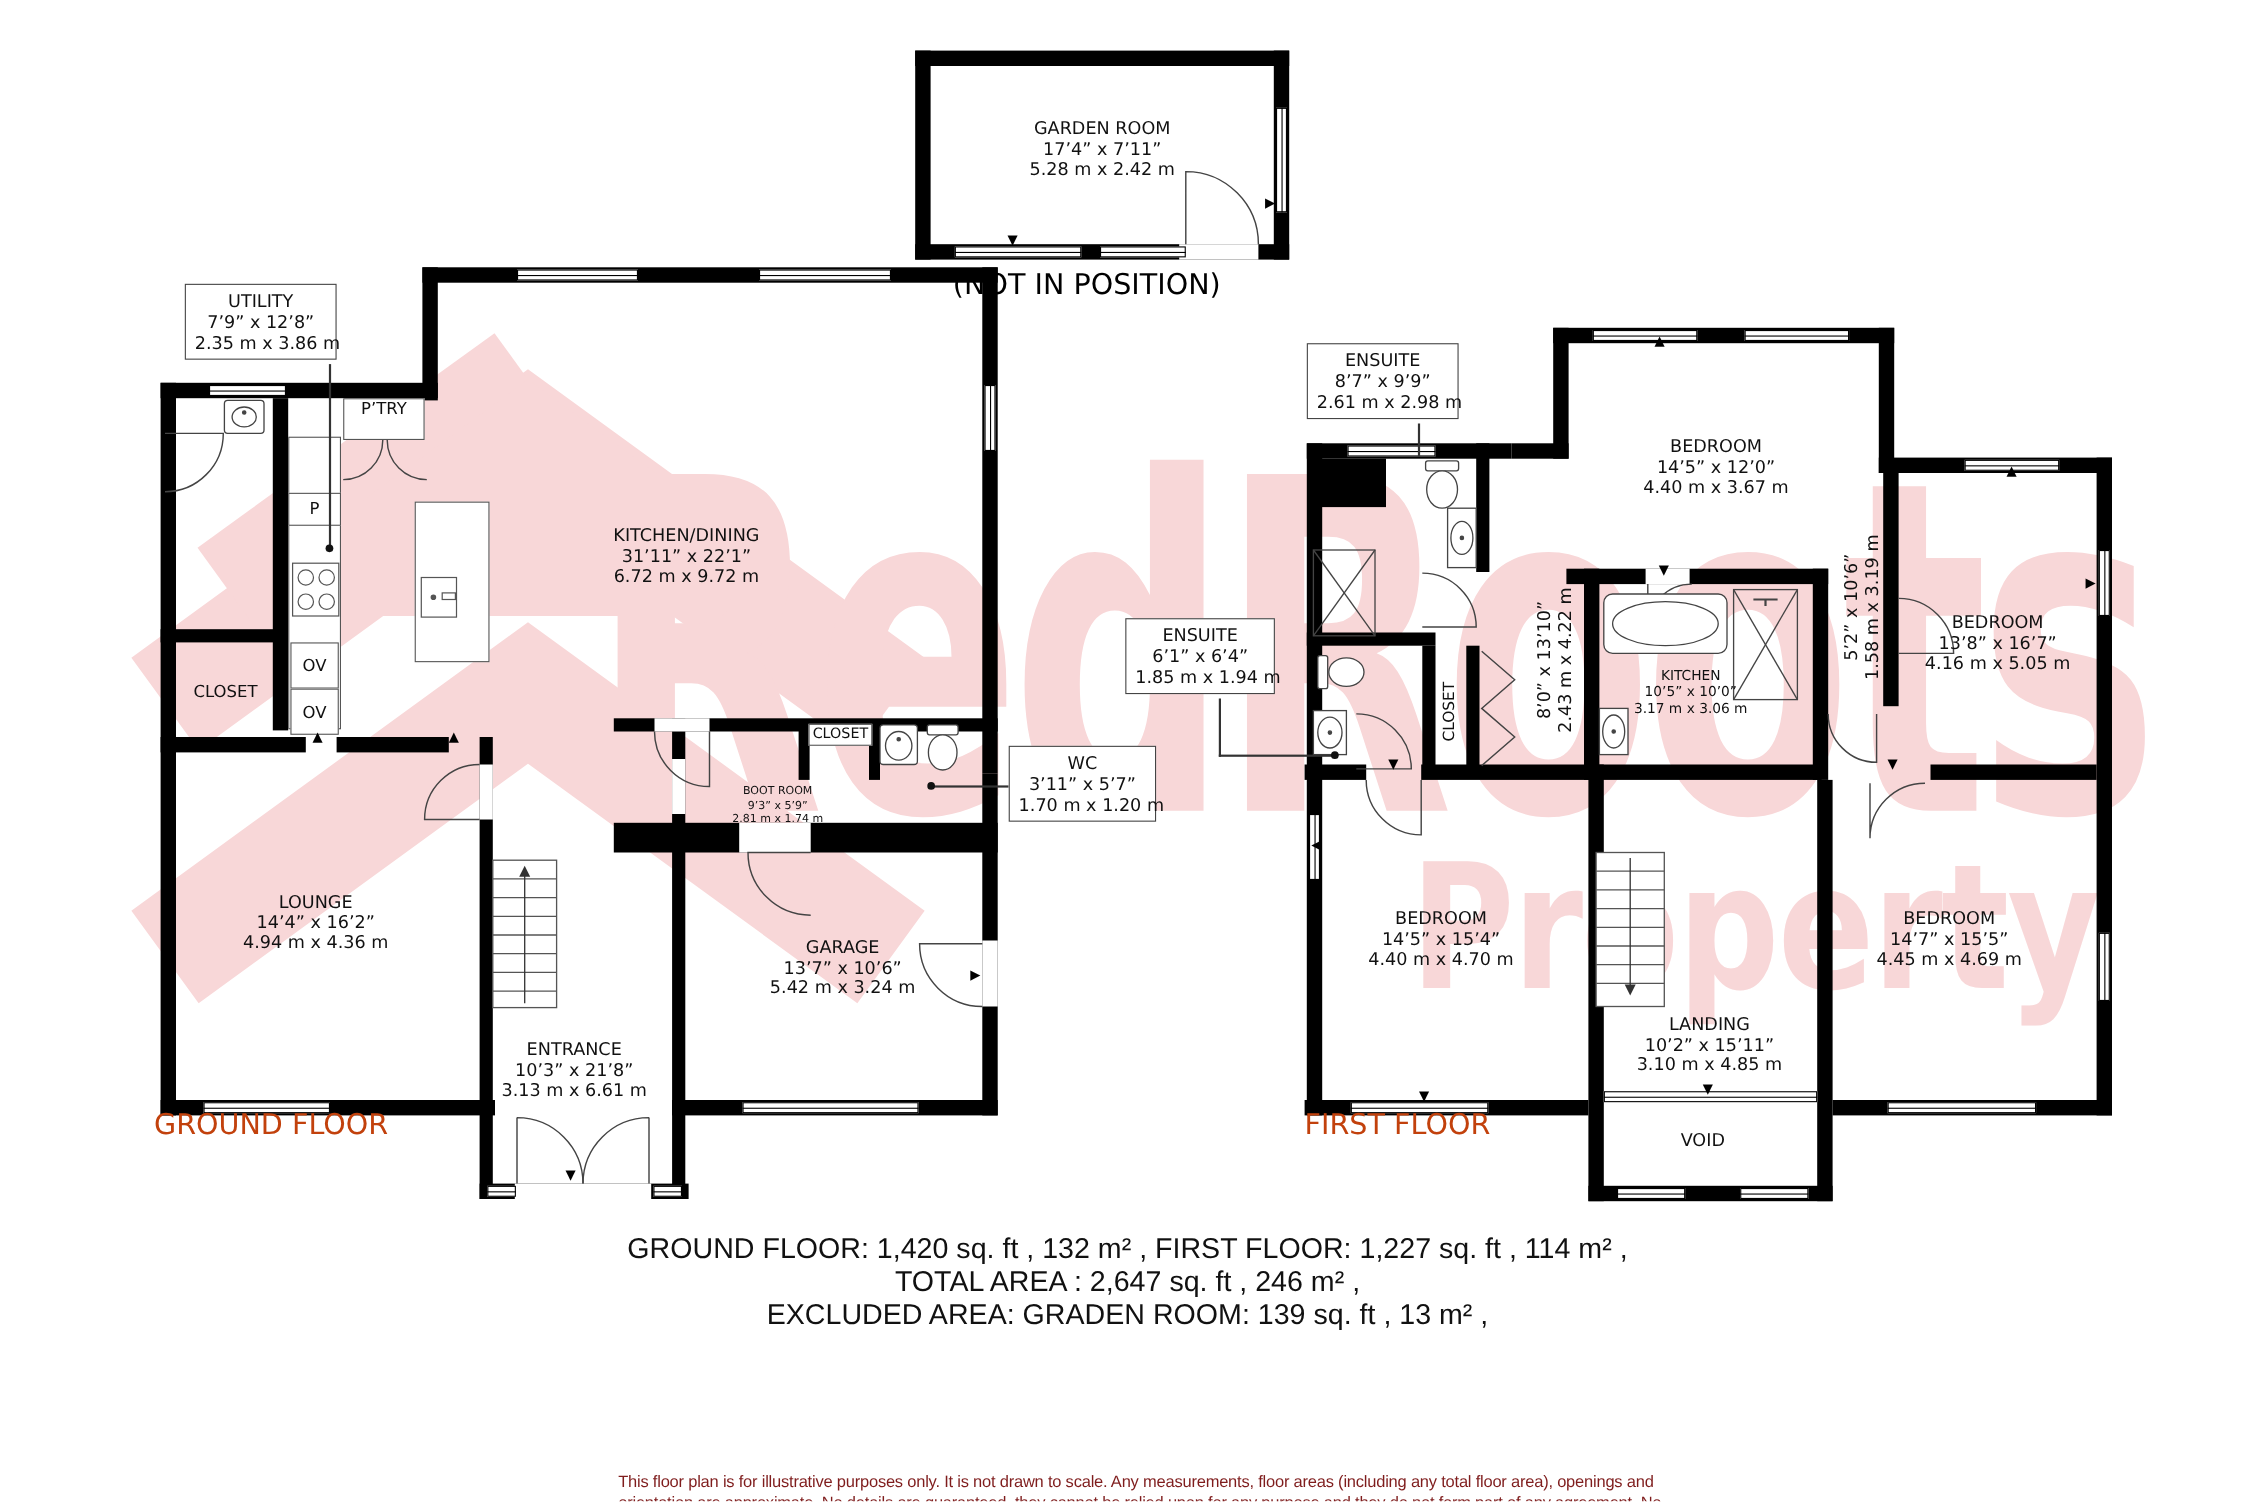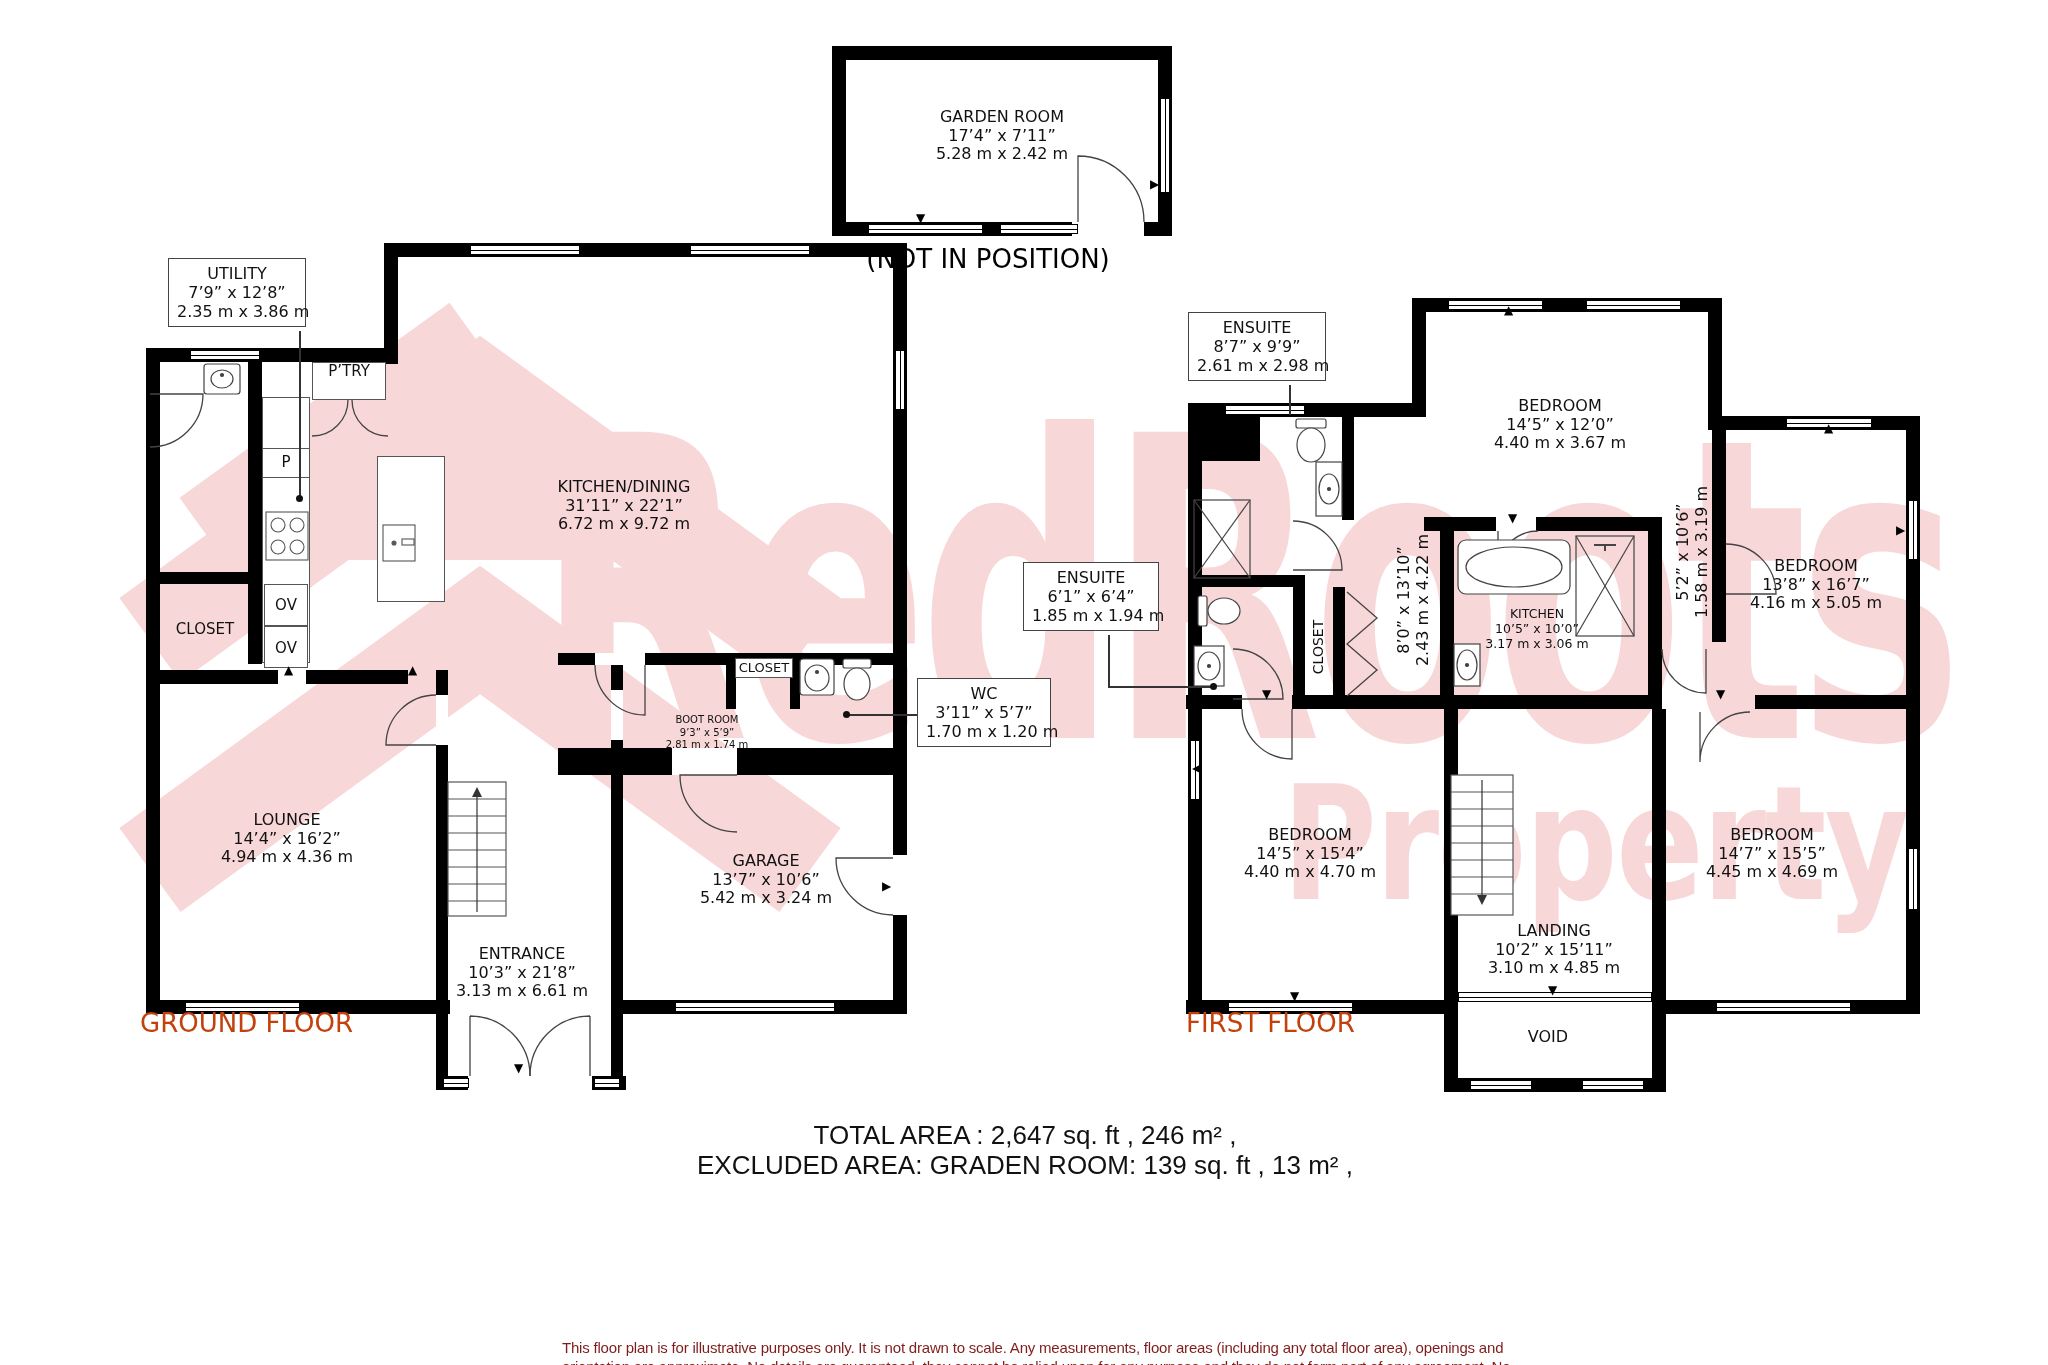--- a/index.html
+++ b/index.html
@@ -383,18 +383,19 @@
       <path d="M1594,545 h22 M1605,545 v6" stroke-width="2"></path>
     </g>
     <g stroke="#444" stroke-width="1.2" fill="#fff">
       <rect x="1454" y="644" width="26" height="42"></rect>
         <ellipse cx="1467" cy="665" rx="10" ry="15"></ellipse>
         <circle cx="1467" cy="665" r="1.5" fill="#444"></circle>
     </g>
   </svg>
 
   <div id="summary">
+    <div>GROUND FLOOR: 1,420 sq. ft , 132 m² , FIRST FLOOR: 1,227 sq. ft , 114 m² ,</div>
     <div>TOTAL AREA : 2,647 sq. ft , 246 m² ,</div>
     <div>EXCLUDED AREA: GRADEN ROOM: 139 sq. ft , 13 m² ,</div>
   </div>
   <div id="disclaimer">This floor plan is for illustrative purposes only. It is not drawn to scale. Any measurements, floor areas (including any total floor area), openings and orientation are approximate. No details are guaranteed, they cannot be relied upon for any purpose and they do not form part of any agreement. No liability is taken for any error, omission or misstatement. A party must rely upon its own inspection(s).</div>
 
 </div>
 
 </body></html>

